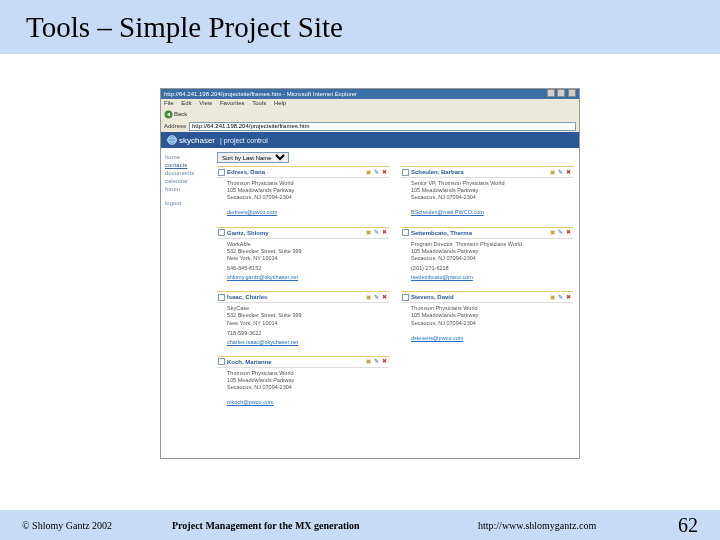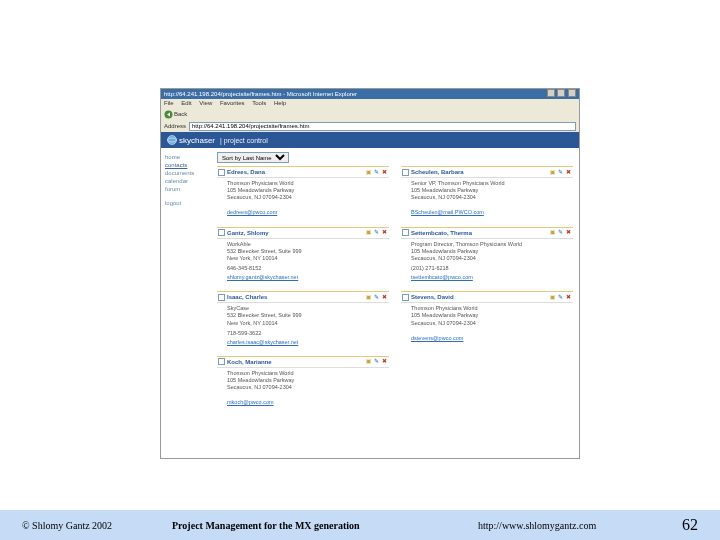--- a/index.html
+++ b/index.html
@@ -35,26 +35,29 @@
   .card-head .chk { width:7px; height:7px; border:1px solid #7f9db9; background:#fff; }
   .card-head .name { font-size:6px; color:#2b5797; font-weight:bold; flex:1; white-space:nowrap; overflow:hidden; }
   .card-head .actions { display:flex; gap:1px; }
   .card-head .actions span { width:7px; height:7px; font-size:6px; line-height:7px; text-align:center; }
   .card-body { font-size:5.5px; color:#555; padding:2px 1px 4px 10px; line-height:1.3; }
   .card-body .email { color:#2b6ebf; text-decoration:underline; display:inline-block; margin-top:2px; }
   .slide-footer { position:absolute; left:0; bottom:0; width:720px; height:30px; background:#c6dbf6; display:flex; align-items:center; font-size:10px; color:#000; }
   .slide-footer .f1 { position:absolute; left:22px; }
   .slide-footer .f2 { position:absolute; left:172px;font-weight:bold; }
   .slide-footer .f3 { position:absolute; left:478px; }
-  .slide-footer .pn { position:absolute; right:22px; font-size:16px; }
+  .slide-footer .pn { position:absolute; right:22px; font-size:20px; }
 </style>
 </head>
 <body>
 
 <div class="slide">
+  <div class="title-bar">
+    <h1>Tools – Simple Project Site</h1>
+  </div>
 
   <div class="content">
     <div class="browser-chrome">
       <div class="bc-titlebar">
         <span>http://64.241.198.204/projectsite/frames.htm - Microsoft Internet Explorer</span>
         <span class="win-icons">
           <span></span>
           <span></span>
           <span></span>
         </span>

